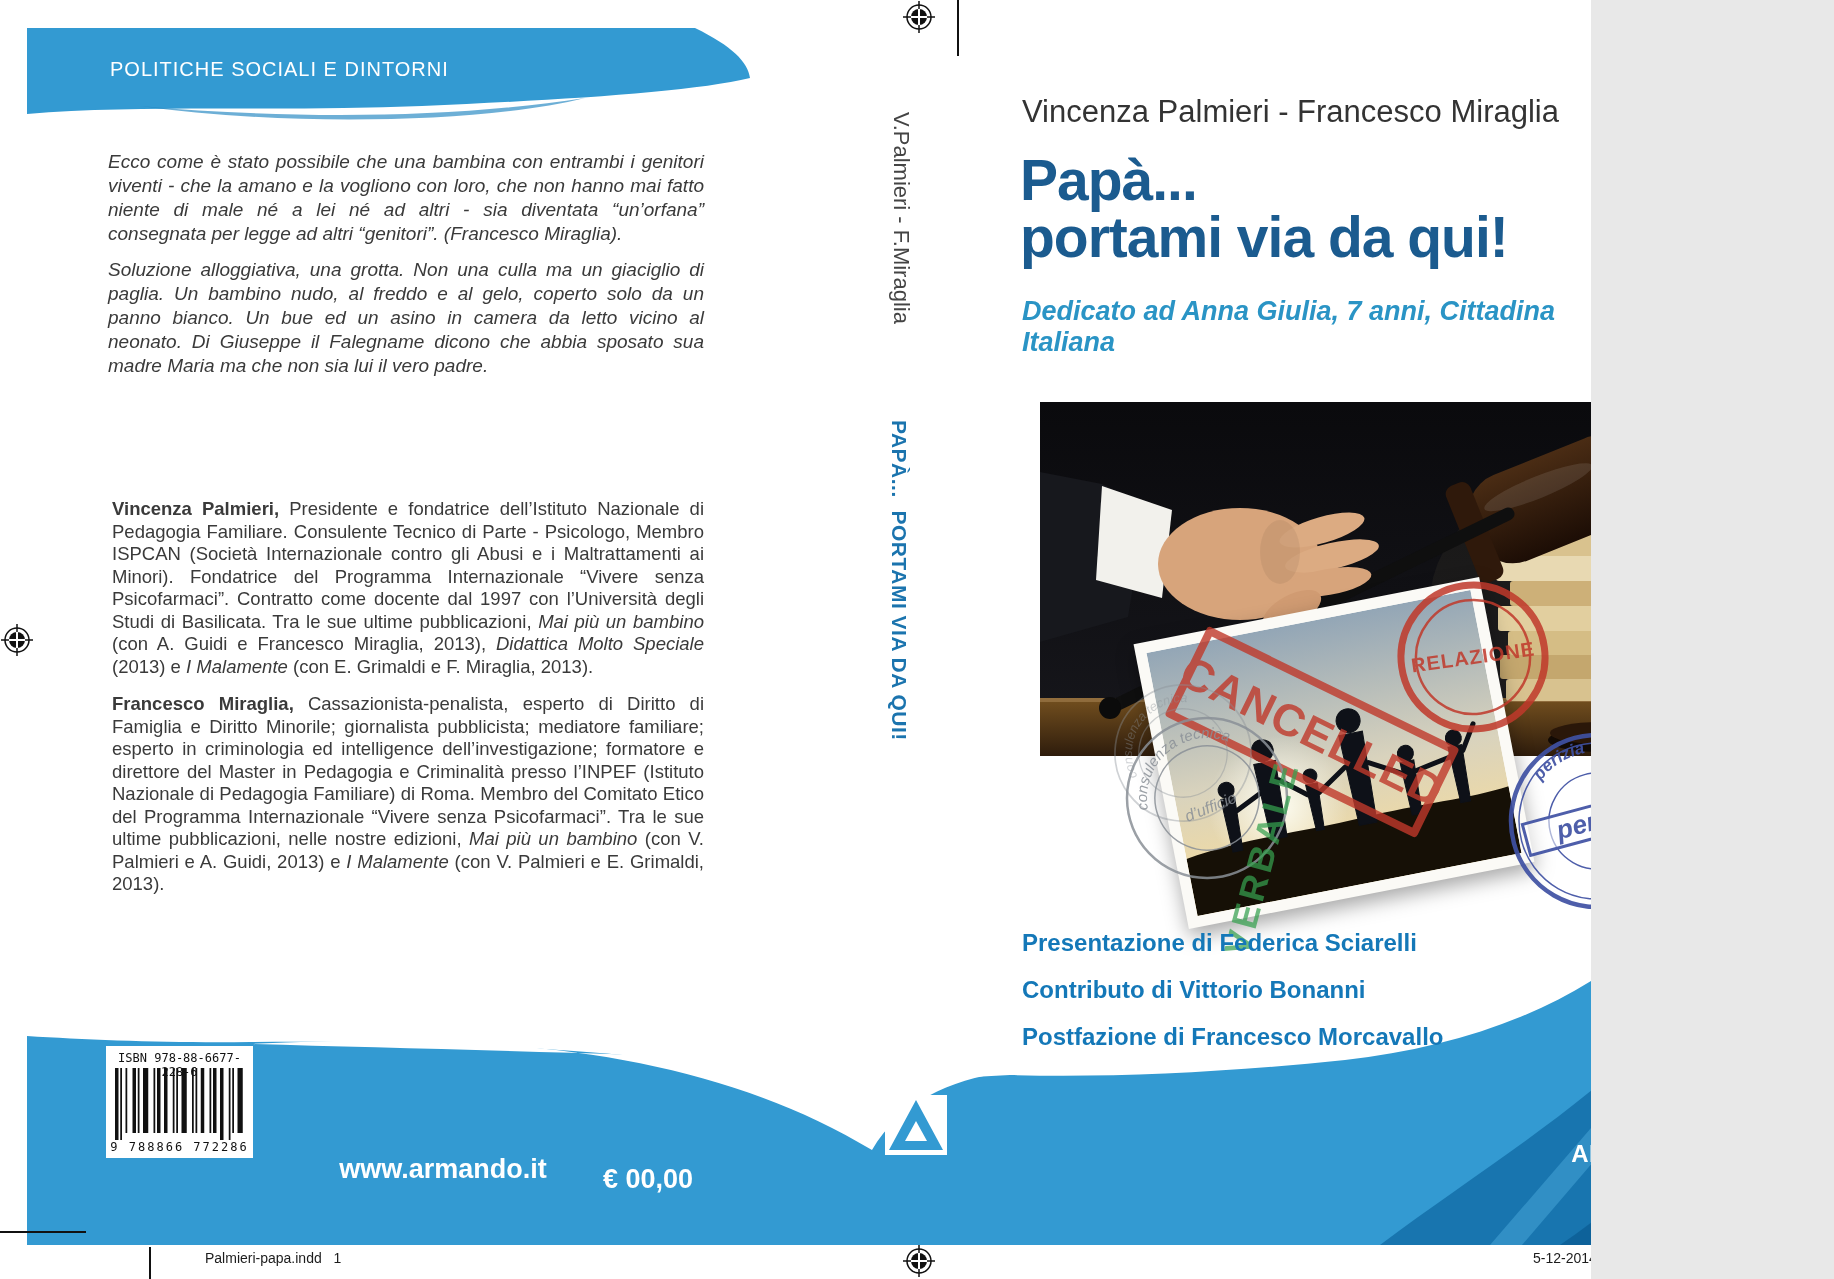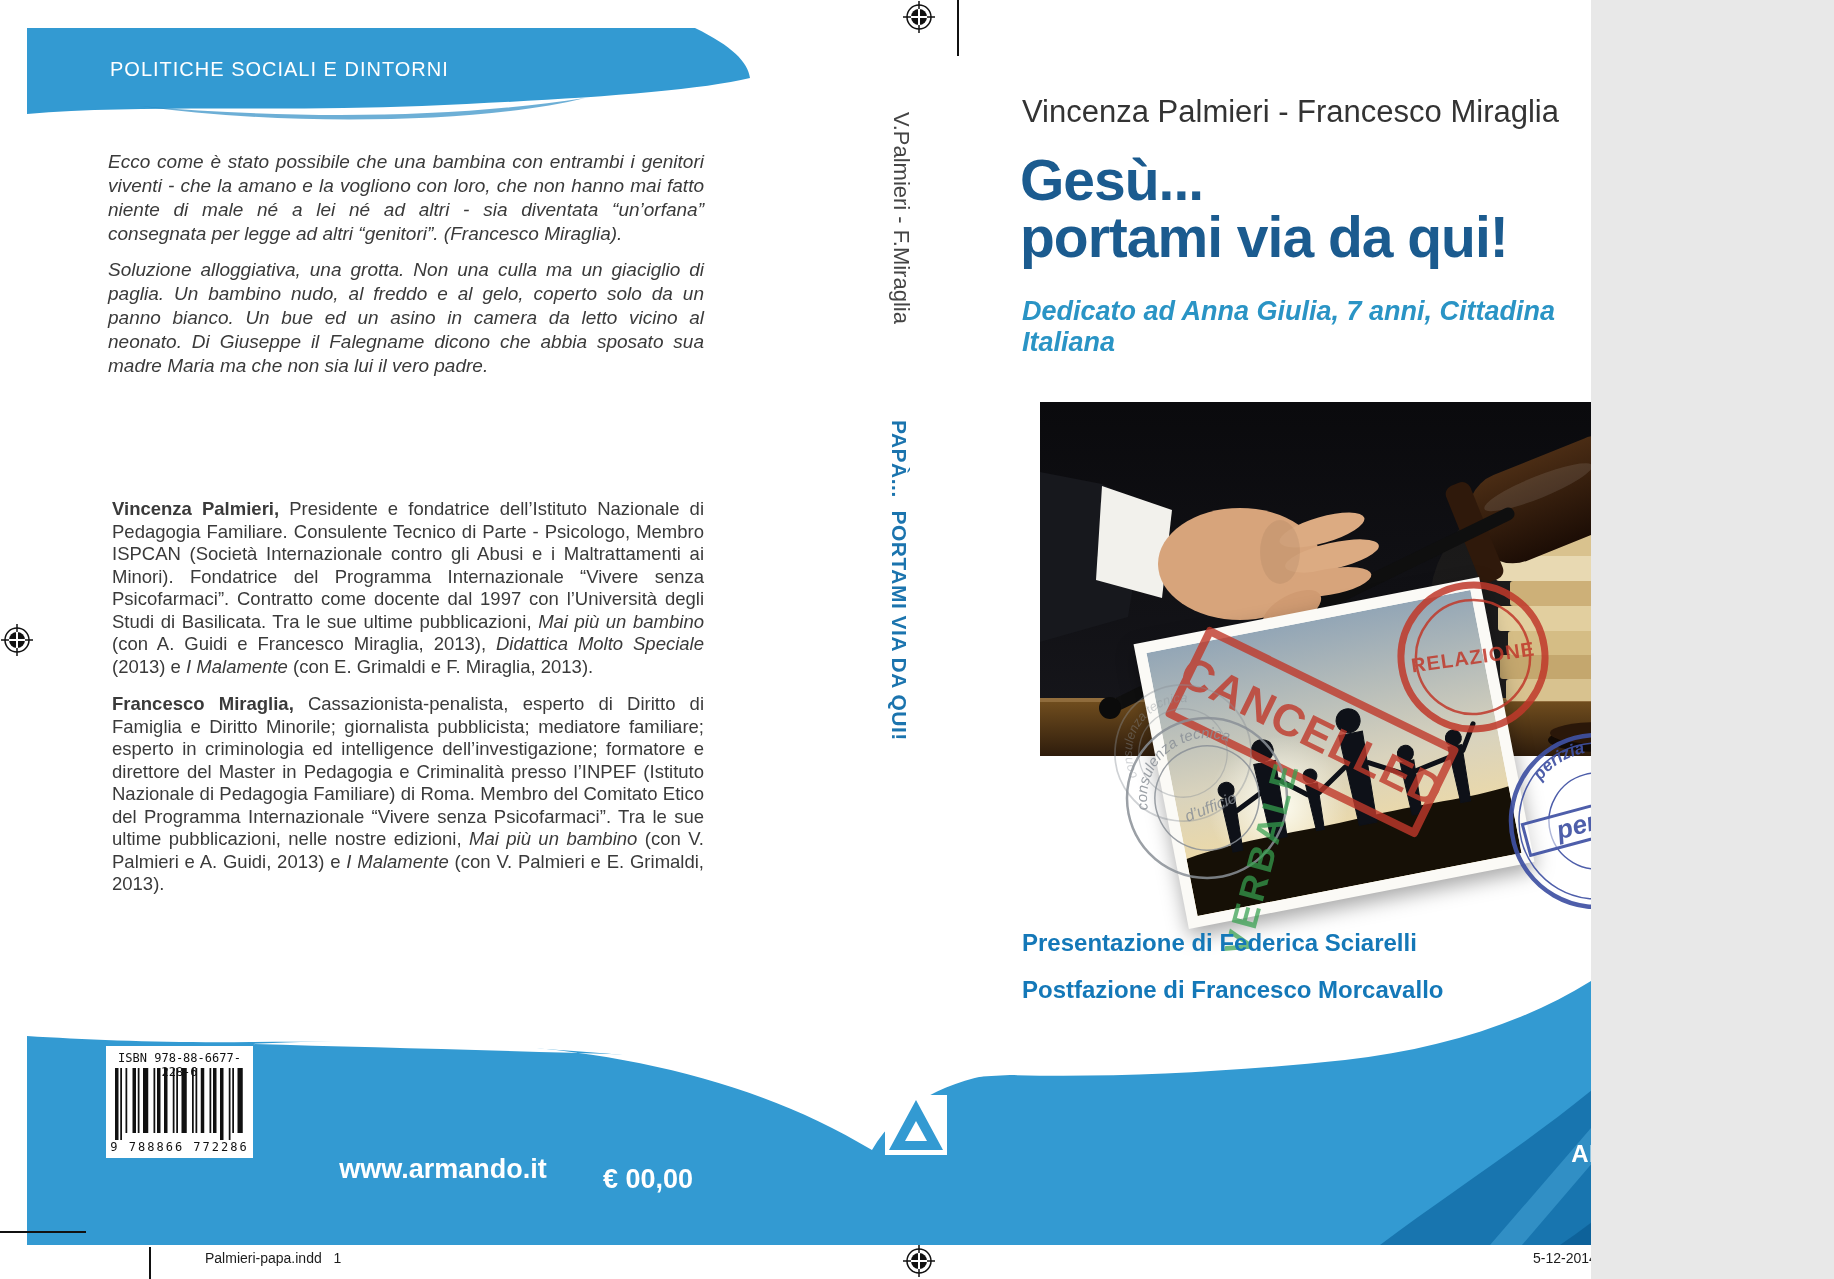--- a/index.html
+++ b/index.html
@@ -195,21 +195,21 @@
   <div class="spine-authors">V.Palmieri - F.Miraglia</div>
   <div class="spine-title">PAPÀ...  PORTAMI VIA DA QUI!</div>
   <div class="logo-square logo-spine">
     <svg width="62" height="60" viewBox="0 0 62 60">
       <path fill-rule="evenodd" style="fill:var(--blue)" d="M31,5 L58,55 L4,55 Z M31,26 L42,46 L20,46 Z"></path>
     </svg>
   </div>
 
   <div class="fc-authors">Vincenza Palmieri - Francesco Miraglia</div>
   <div class="fc-title">
-    <div>Gesù...</div>
+    <div>Papà...</div>
     <div>portami via da qui!</div>
   </div>
   <div class="fc-dedication">Dedicato ad Anna Giulia, 7 anni, Cittadina Italiana</div>
 
   <svg class="photo" width="652" height="354" viewBox="0 0 652 354">
     <defs>
       <linearGradient id="bgGrad" x1="0" y1="0" x2="0" y2="1">
         <stop offset="0" stop-color="#0a0a0d"></stop>
           <stop offset="1" stop-color="#17171c"></stop>
       </linearGradient>
@@ -346,20 +346,21 @@
     </text>
     <text font-size="17" font-weight="bold" font-style="italic" style="fill:var(--stamp-blue)">
       <textPath href="#perArcBot" startOffset="28%">perizia</textPath>
     </text>
     <rect x="16" y="73" width="146" height="32" fill="rgba(255,255,255,0.55)" style="stroke:var(--stamp-blue)" stroke-width="3"></rect>
     <text x="89" y="97" text-anchor="middle" font-size="26" font-weight="bold" font-style="italic" style="fill:var(--stamp-blue)">perizia</text>
   </svg>
 
   <div class="credits">
     <div class="credit-line">Presentazione di Federica Sciarelli</div>
+    <div class="credit-line">Contributo di Vittorio Bonanni</div>
     <div class="credit-line">Postfazione di Francesco Morcavallo</div>
   </div>
 
   <div class="logo-square logo-front">
     <svg width="61" height="63" viewBox="0 0 62 60">
       <path fill-rule="evenodd" style="fill:var(--blue-dark)" d="M31,5 L58,55 L4,55 Z M31,26 L42,46 L20,46 Z"></path>
     </svg>
   </div>
   <div class="publisher">ARMANDO EDITORE</div>
 

